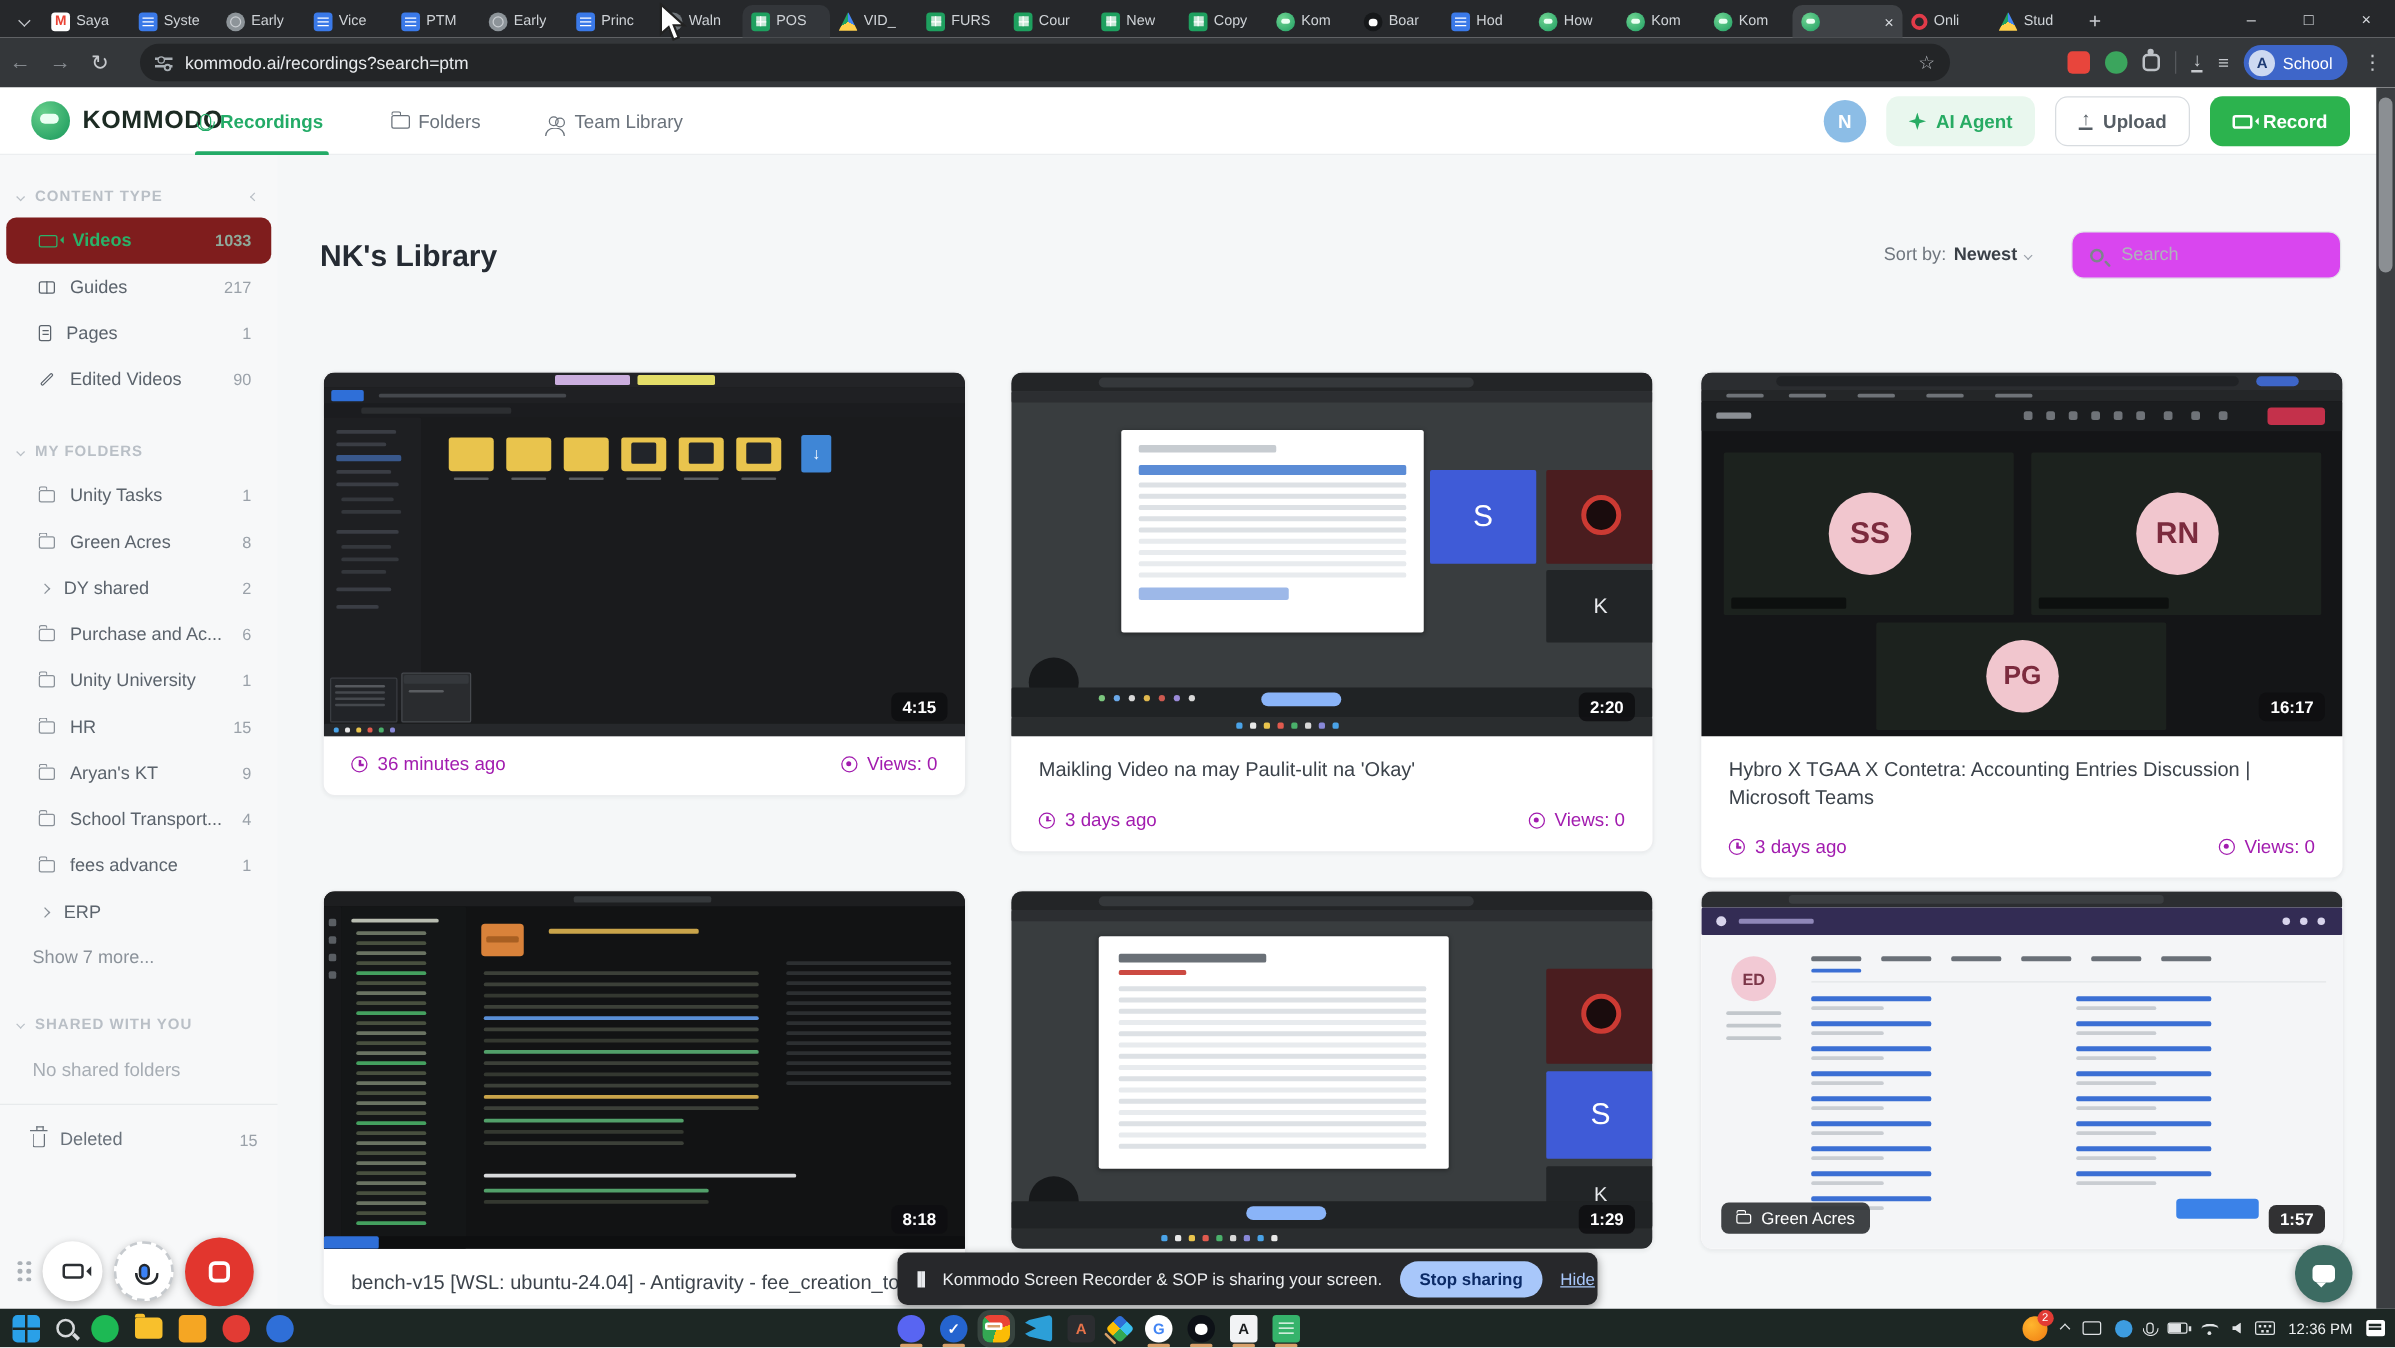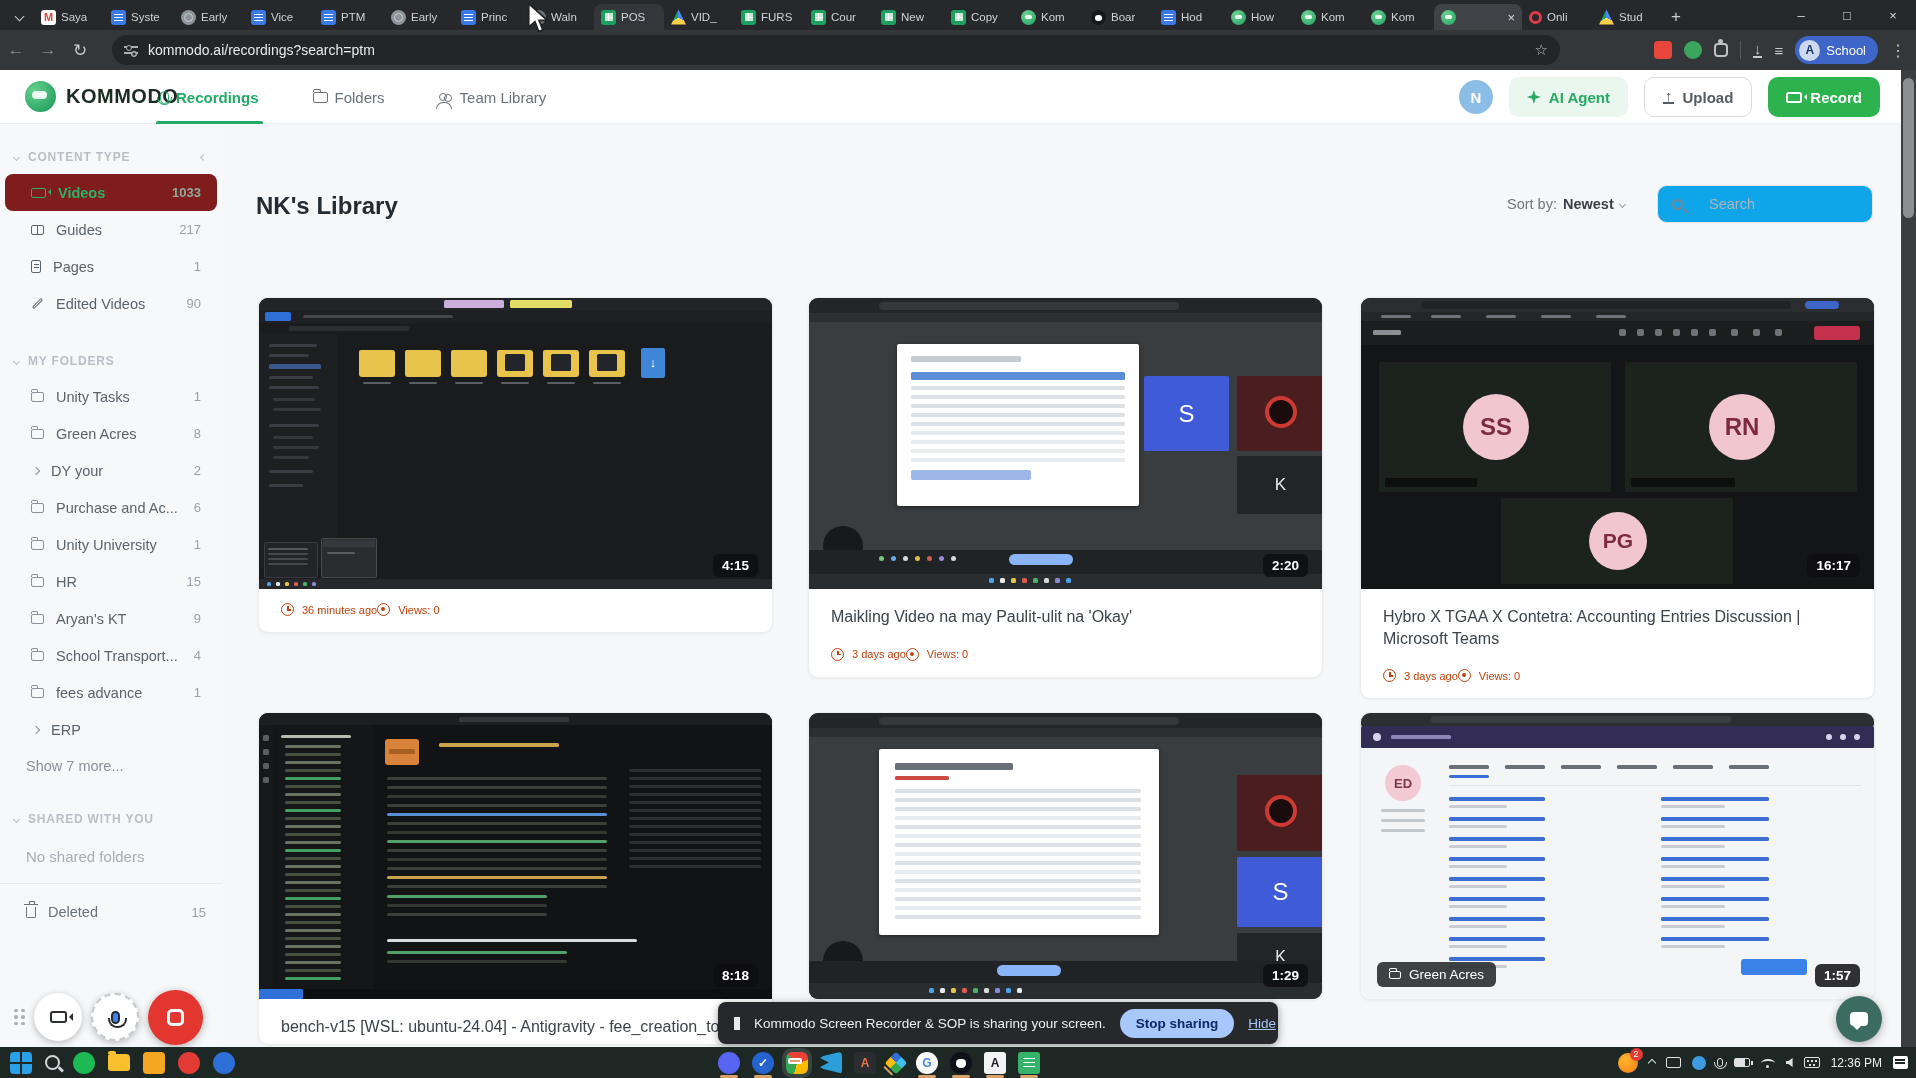--- a/index.html
+++ b/index.html
@@ -119,34 +119,34 @@
   .delrow{display:flex;align-items:center;gap:12px;height:40px;padding:0 16px 0 26px;margin-top:8px;color:#6a727b}
   .delrow .cnt{margin-left:auto;font-size:13px;color:#9aa1a9}
   .g-trash{width:10px;height:11px;border:1.6px solid currentColor;border-top:0;border-radius:0 0 2px 2px;position:relative}
   .g-trash::before{content:"";position:absolute;left:-3px;top:-3px;width:14px;height:1.6px;background:currentColor}
   .g-trash::after{content:"";position:absolute;left:2px;top:-5.5px;width:4px;height:2px;border:1.4px solid currentColor;border-bottom:0}
 
   
   .pagetitle{position:absolute;left:256px;top:192px;font-size:24px;font-weight:bold;color:#252b33}
   .sortrow{position:absolute;left:1507px;top:196px;font-size:14.5px;color:#6f767e;display:flex;align-items:center;gap:6px}
   .sortrow b{color:#3a4047;font-weight:600}
-  .searchbox{position:absolute;left:1657px;top:185px;width:216px;height:38px;background:#0ea5e9;border:1px solid #e2e5e8;border-radius:10px;display:flex;align-items:center;gap:26px;padding:0 14px}
+  .searchbox{position:absolute;left:1657px;top:185px;width:216px;height:38px;background:#d946ef;border:1px solid #e2e5e8;border-radius:10px;display:flex;align-items:center;gap:14px;padding:0 14px}
   .g-search{width:11px;height:11px;border:2px solid #7d848c;border-radius:50%;position:relative;flex:none}
   .g-search::after{content:"";position:absolute;left:9px;top:9px;width:6px;height:2px;background:#7d848c;transform:rotate(45deg);border-radius:2px}
   .searchbox input{border:0;outline:0;font-size:14.5px;color:#3a4047;width:150px;background:transparent;font-family:"Liberation Sans",sans-serif}
   .searchbox input::placeholder{color:#aeb4bb}
 
   .card{position:absolute;width:515px;background:#fff;border-radius:10px;border:1px solid #ecedef;box-shadow:0 1px 3px rgba(20,30,40,.05);overflow:hidden}
   .thumb{position:relative;width:100%;overflow:hidden}
   .thumb-r1{height:291px}.thumb-r2{height:286px}
   .dur{position:absolute;right:14px;bottom:12px;background:rgba(14,14,16,.85);color:#fff;font-size:13.5px;font-weight:bold;padding:4px 9px;border-radius:6px;z-index:3}
   .fbadge{position:absolute;left:16px;bottom:12px;background:rgba(30,34,38,.85);color:#fff;font-size:13.5px;padding:5px 12px;border-radius:6px;display:flex;align-items:center;gap:8px;z-index:3}
   .fbadge .g-fold{width:12px;height:8px;border-width:1.4px}
   .ctitle{padding:17px 22px 6px;font-size:16px;color:#3c434b;font-weight:500;line-height:1.35}
-  .cmeta{display:flex;align-items:center;justify-content:flex-start;padding:14px 22px 16px;color:#c2410c;font-size:11px}
+  .cmeta{display:flex;align-items:center;justify-content:space-between;padding:14px 22px 16px;color:#a21caf;font-size:15px}
   .cmeta .mg{display:flex;align-items:center;gap:8px}
   .g-clock{width:13px;height:13px;border:1.5px solid currentColor;border-radius:50%;position:relative}
   .g-clock::before{content:"";position:absolute;left:5px;top:2px;width:1.5px;height:4px;background:currentColor}
   .g-clock::after{content:"";position:absolute;left:5px;top:5px;width:3.5px;height:1.5px;background:currentColor}
   .g-eye{width:13px;height:13px;border:1.5px solid currentColor;border-radius:50%;position:relative}
   .g-eye::before{content:"";position:absolute;left:3px;top:3px;width:4px;height:4px;border-radius:50%;background:currentColor}
 
   
   .bar{position:absolute;border-radius:1.5px}
   .pinkc{position:absolute;border-radius:50%;background:#f1c6ce;color:#7c2b3e;font-weight:bold;display:flex;align-items:center;justify-content:center}
@@ -490,21 +490,21 @@
         </div>
 
         <div class="srow">
           <span class="g-folder"></span>
           <span>Green Acres</span>
           <span class="cnt">8</span>
         </div>
 
         <div class="srow">
           <span class="g-chev"></span>
-          <span>DY your</span>
+          <span>DY shared</span>
           <span class="cnt">2</span>
         </div>
 
         <div class="srow">
           <span class="g-folder"></span>
           <span>Purchase and Ac...</span>
           <span class="cnt">6</span>
         </div>
 
         <div class="srow">

